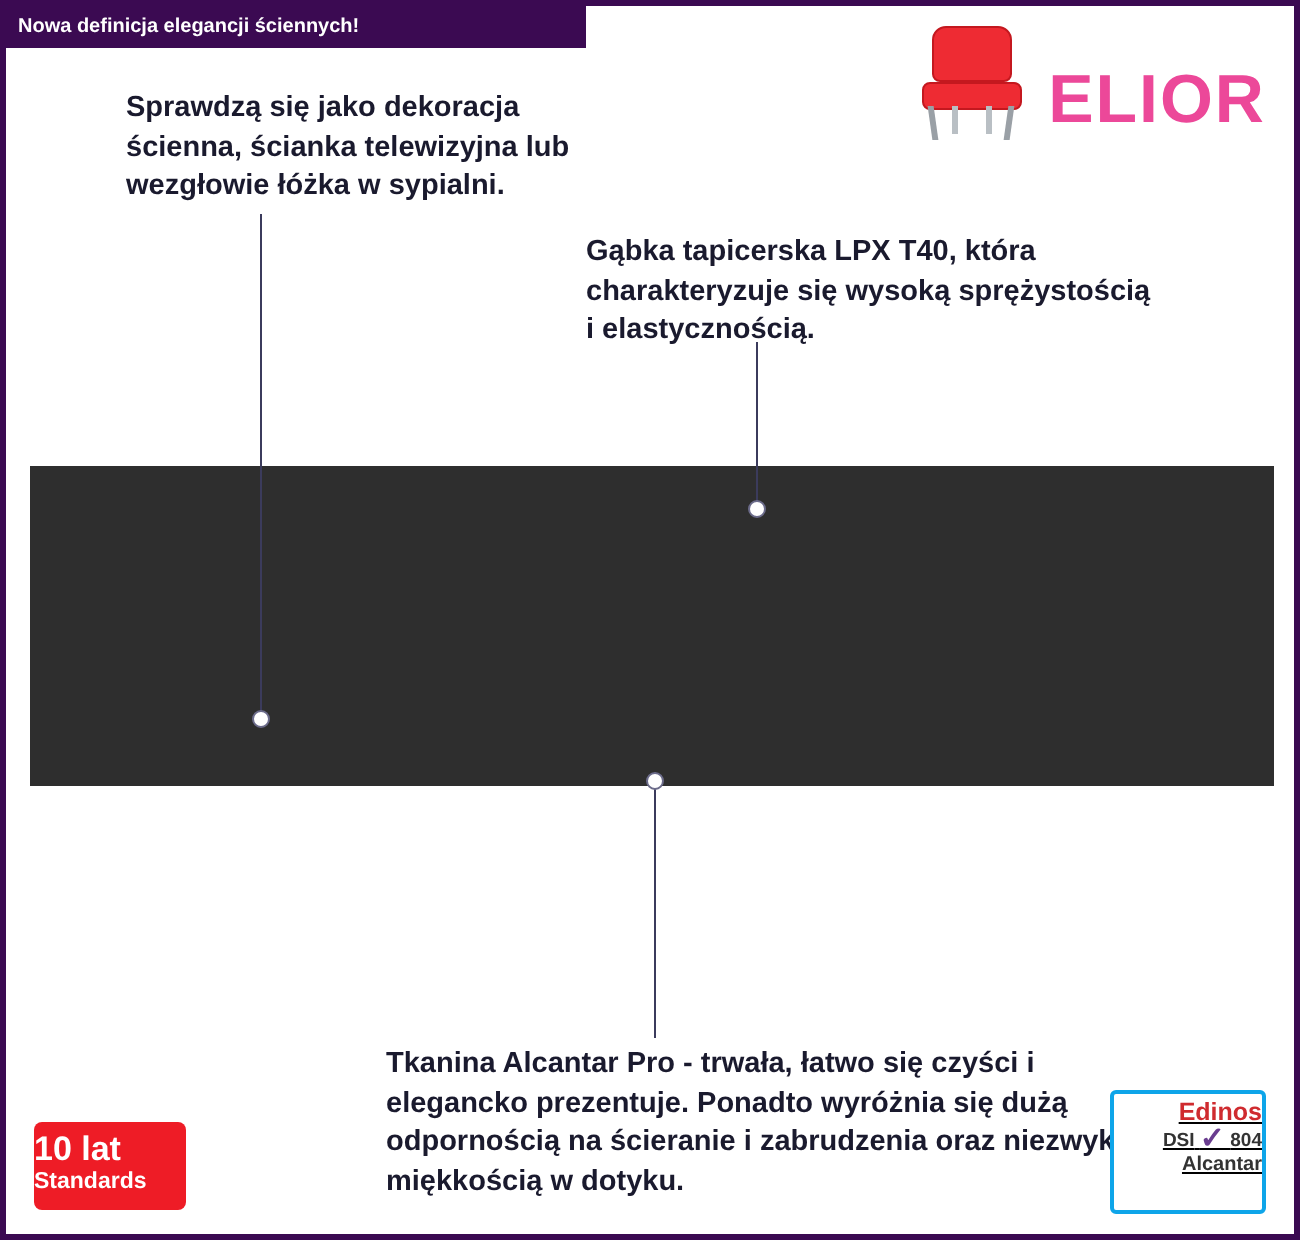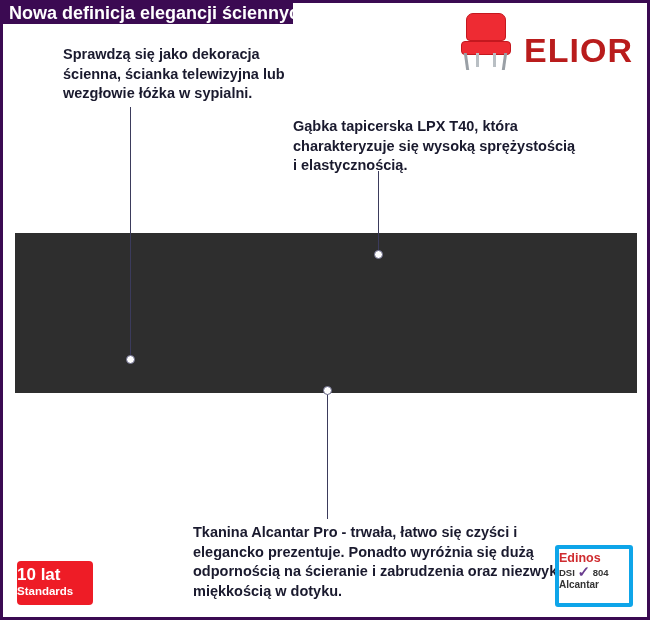--- a/index.html
+++ b/index.html
@@ -24,21 +24,21 @@
   }
   
   .header-bar {
     position: absolute;
     left: 0;
     top: 0;
     width: 290px;
     height: 21px;
     background: #3b0a52;
     color: #ffffff;
-    font-size: 18px;
+    font-size: 10px;
     font-weight: bold;
     line-height: 21px;
     padding-left: 6px;
     box-sizing: border-box;
     white-space: nowrap;
   }
   
   .brand {
     position: absolute;
     right: 14px;
@@ -80,21 +80,21 @@
     background: #9aa0a6;
   }
   .chair .leg.l1 { left: 9px; transform: skewX(8deg); }
   .chair .leg.l2 { left: 47px; transform: skewX(-8deg); }
   .chair .leg.l3 { left: 20px; height: 14px; background: #b9bfc4; }
   .chair .leg.l4 { left: 37px; height: 14px; background: #b9bfc4; }
   .brand-name {
     font-size: 34px;
     font-weight: bold;
     letter-spacing: 1px;
-    color: #b91c1c;
+    color: #ec4899;
     line-height: 34px;
     margin-bottom: 4px;
   }
   
   .product-band {
     position: absolute;
     left: 12px;
     top: 230px;
     width: 622px;
     height: 160px;
@@ -158,25 +158,26 @@
     line-height: 15px;
     display: block;
   }
   
   .cert {
     position: absolute;
     right: 14px;
     bottom: 10px;
     width: 78px;
     height: 62px;
-    border: 4px solid #0ea5e9;
+    border: 2px solid #0ea5e9;
     border-radius: 3px;
     box-sizing: border-box;
-    text-align: left;
-    background: #ffffff;
+    text-align: right;
+    background: #ffffff;
+    text-decoration: underline;
   }
   .cert .cert-title {
     font-size: 12.5px;
     font-weight: bold;
     color: #cf2b2f;
     line-height: 15px;
     margin-top: 2px;
   }
   .cert .cert-mid {
     font-size: 9.5px;

